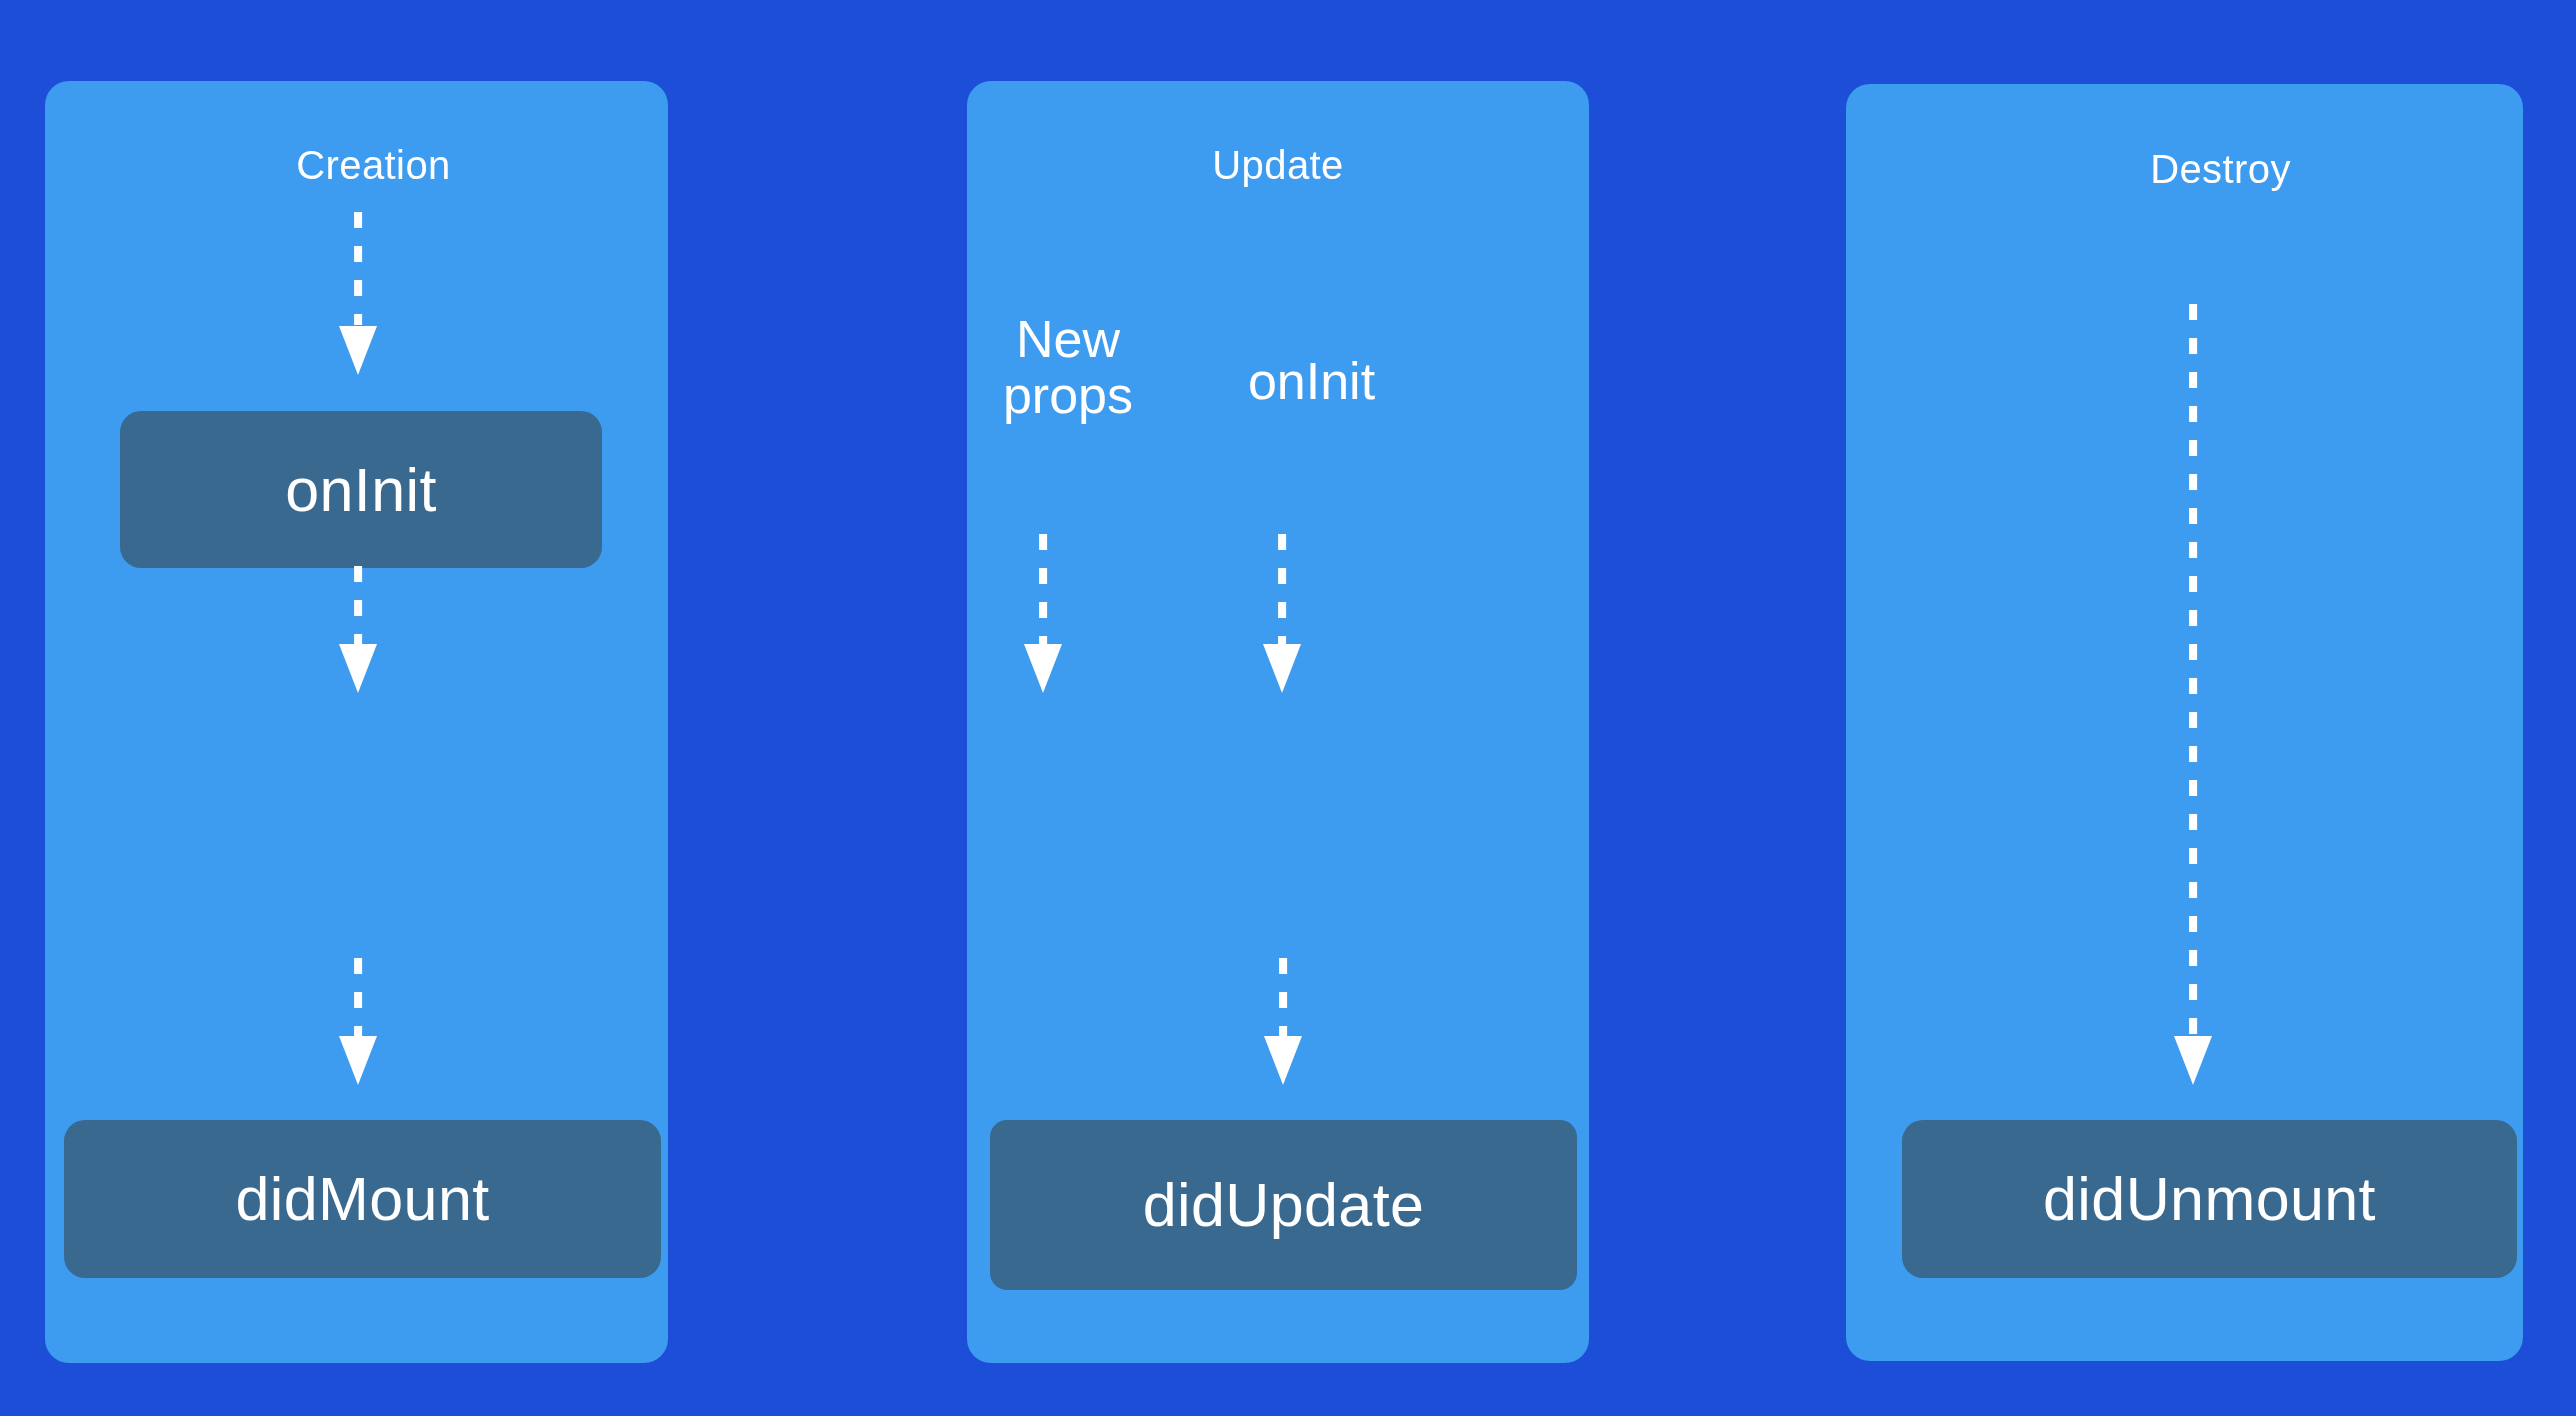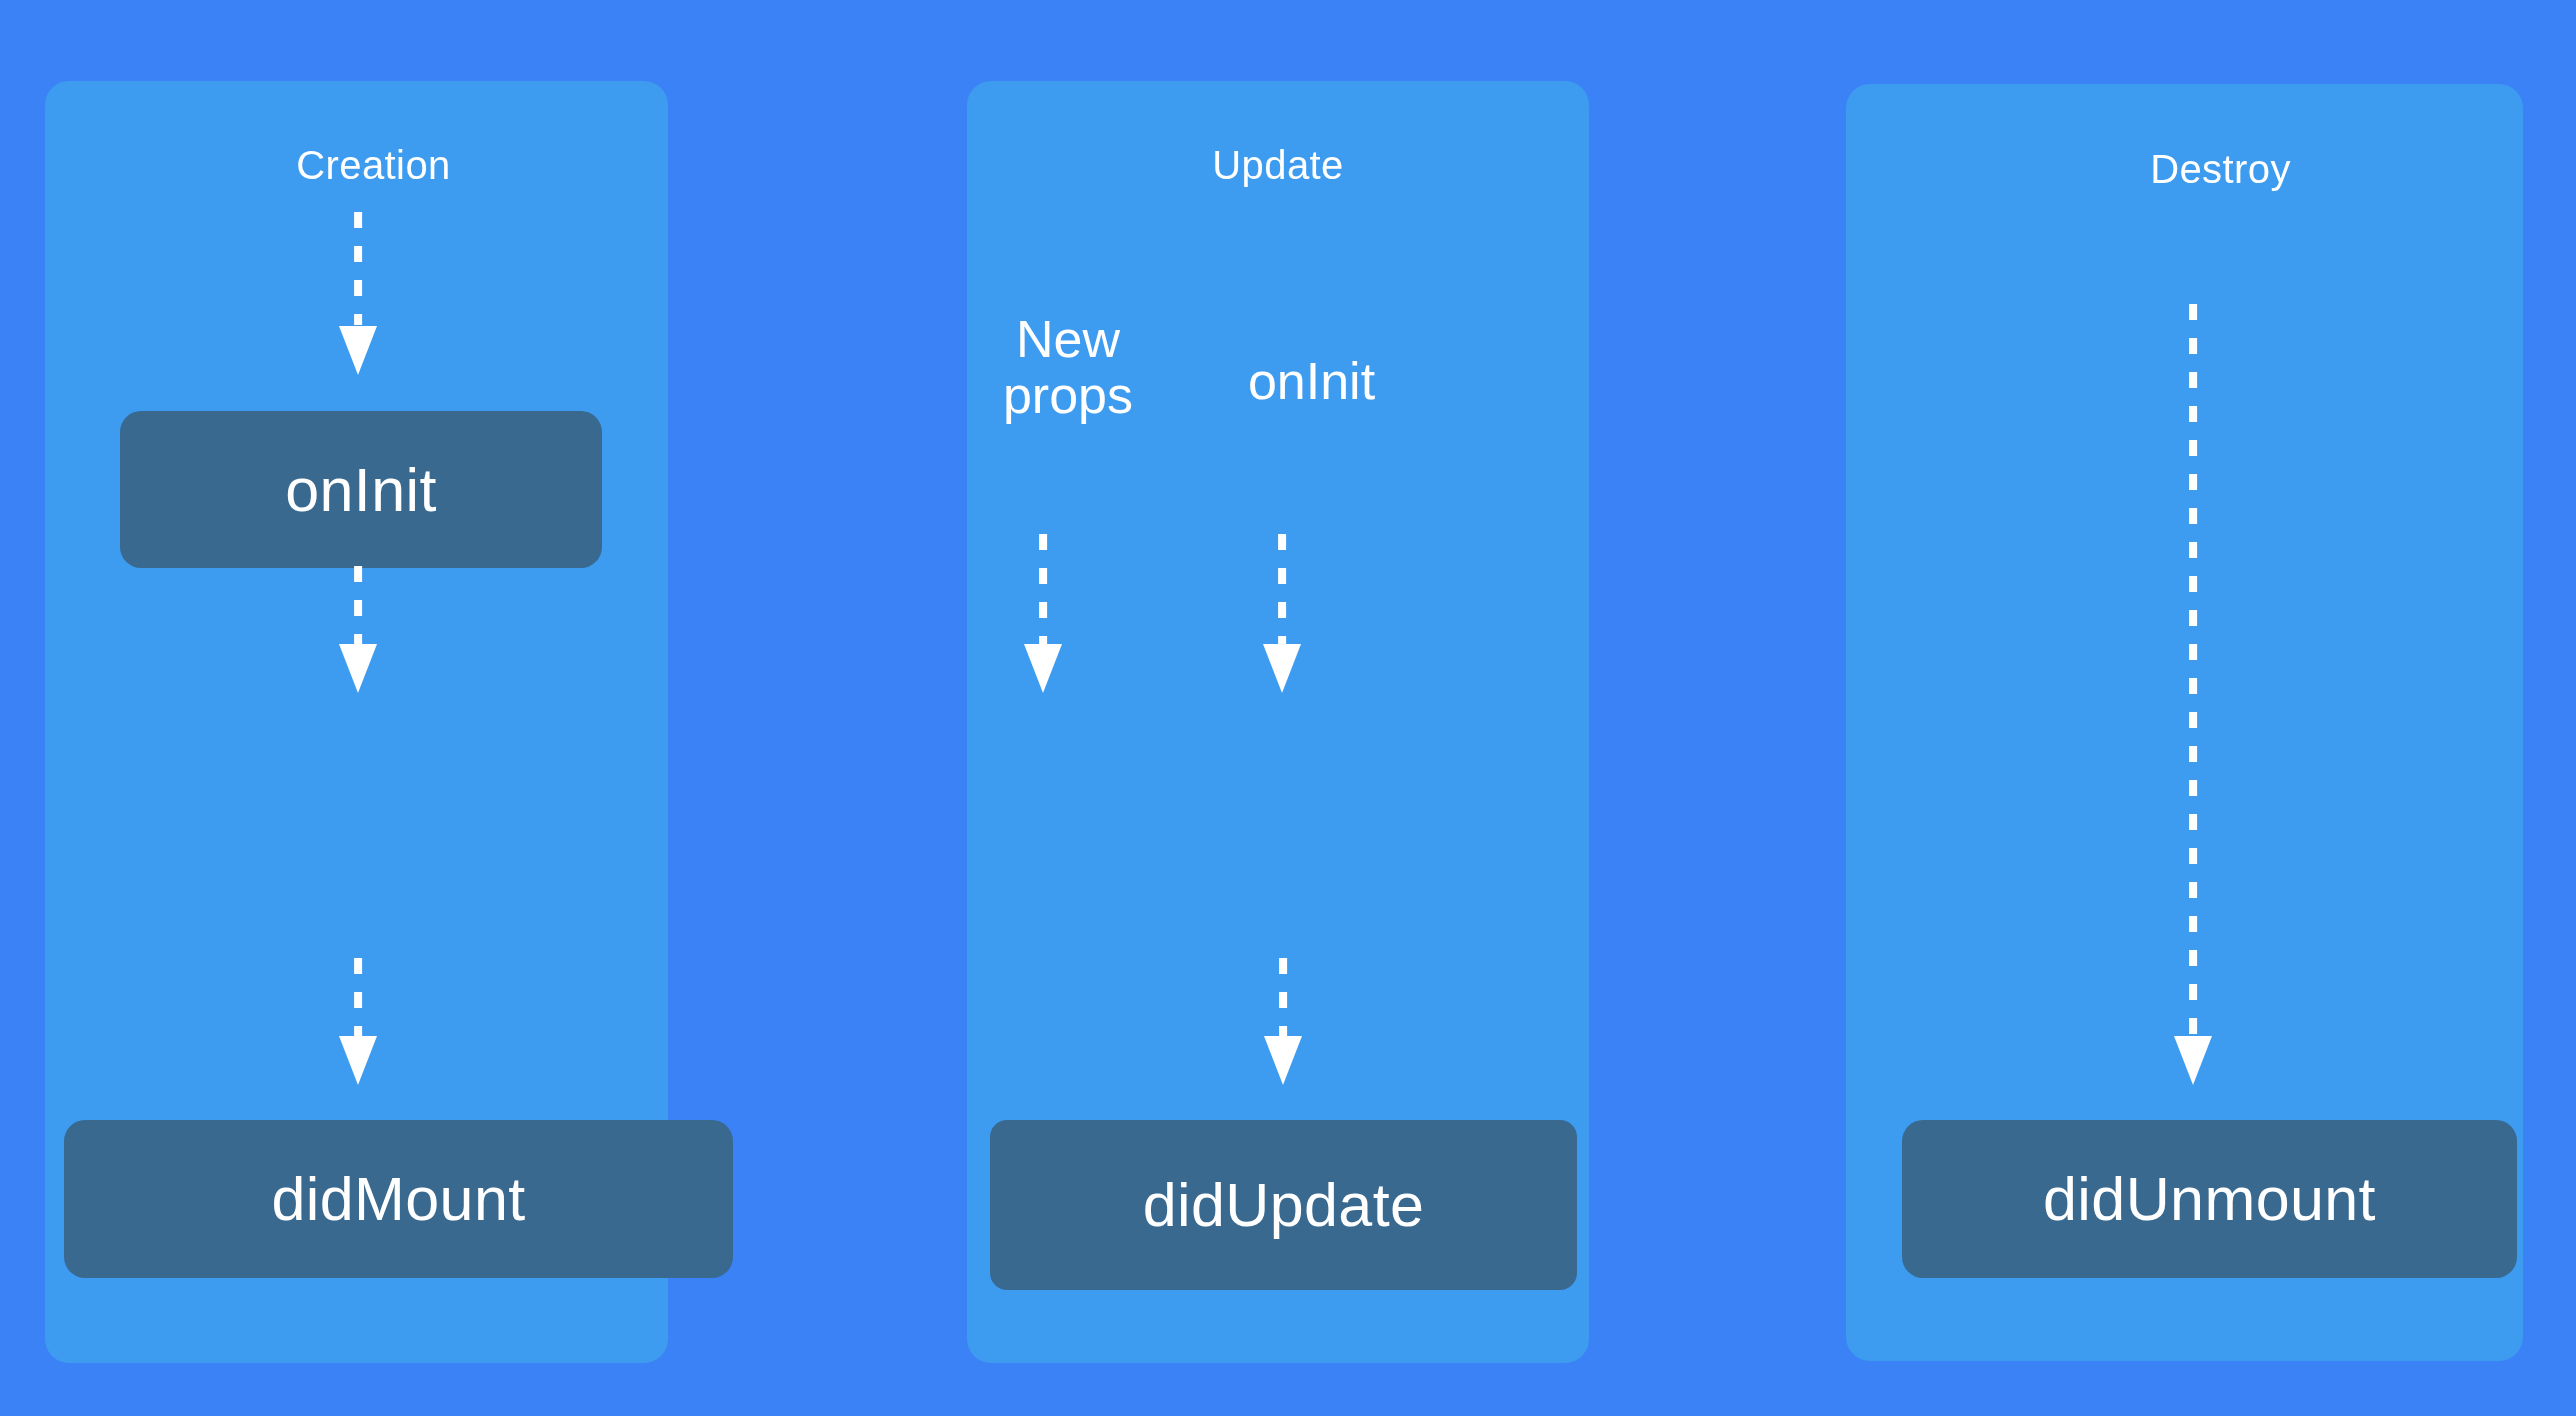--- a/index.html
+++ b/index.html
@@ -5,21 +5,21 @@
 <style>
   html, body {
     margin: 0;
     padding: 0;
     background: #000000;
   }
   #stage {
     position: relative;
     width: 2576px;
     height: 1417px;
-    background: #3b82f6;
+    background: #1d4ed8;
     overflow: hidden;
     font-family: "Liberation Sans", sans-serif;
     -webkit-font-smoothing: antialiased;
   }
 
   
   .panel {
     position: absolute;
     background: #3d9bf0;
     border-radius: 24px;
@@ -73,21 +73,21 @@
   #hook-oninit {
     left: 120px; top: 375px; width: 482px; height: 157px;
     font-size: 61px;
   }
   #hook-derive {
     left: 67px; top: 694px; width: 1405px; height: 240px;
     font-size: 66px;
     border-radius: 25.4px;
   }
   #hook-didmount {
-    left: 64px; top: 1084px; width: 669px; height: 158px;
+    left: 64px; top: 1084px; width: 597px; height: 158px;
     font-size: 61px;
   }
   #hook-didupdate {
     left: 990px; top: 1084px; width: 587px; height: 170px;
     font-size: 61px;
     border-radius: 17px;
   }
   #hook-didunmount {
     left: 1902px; top: 1084px; width: 615px; height: 158px;
     font-size: 61px;

